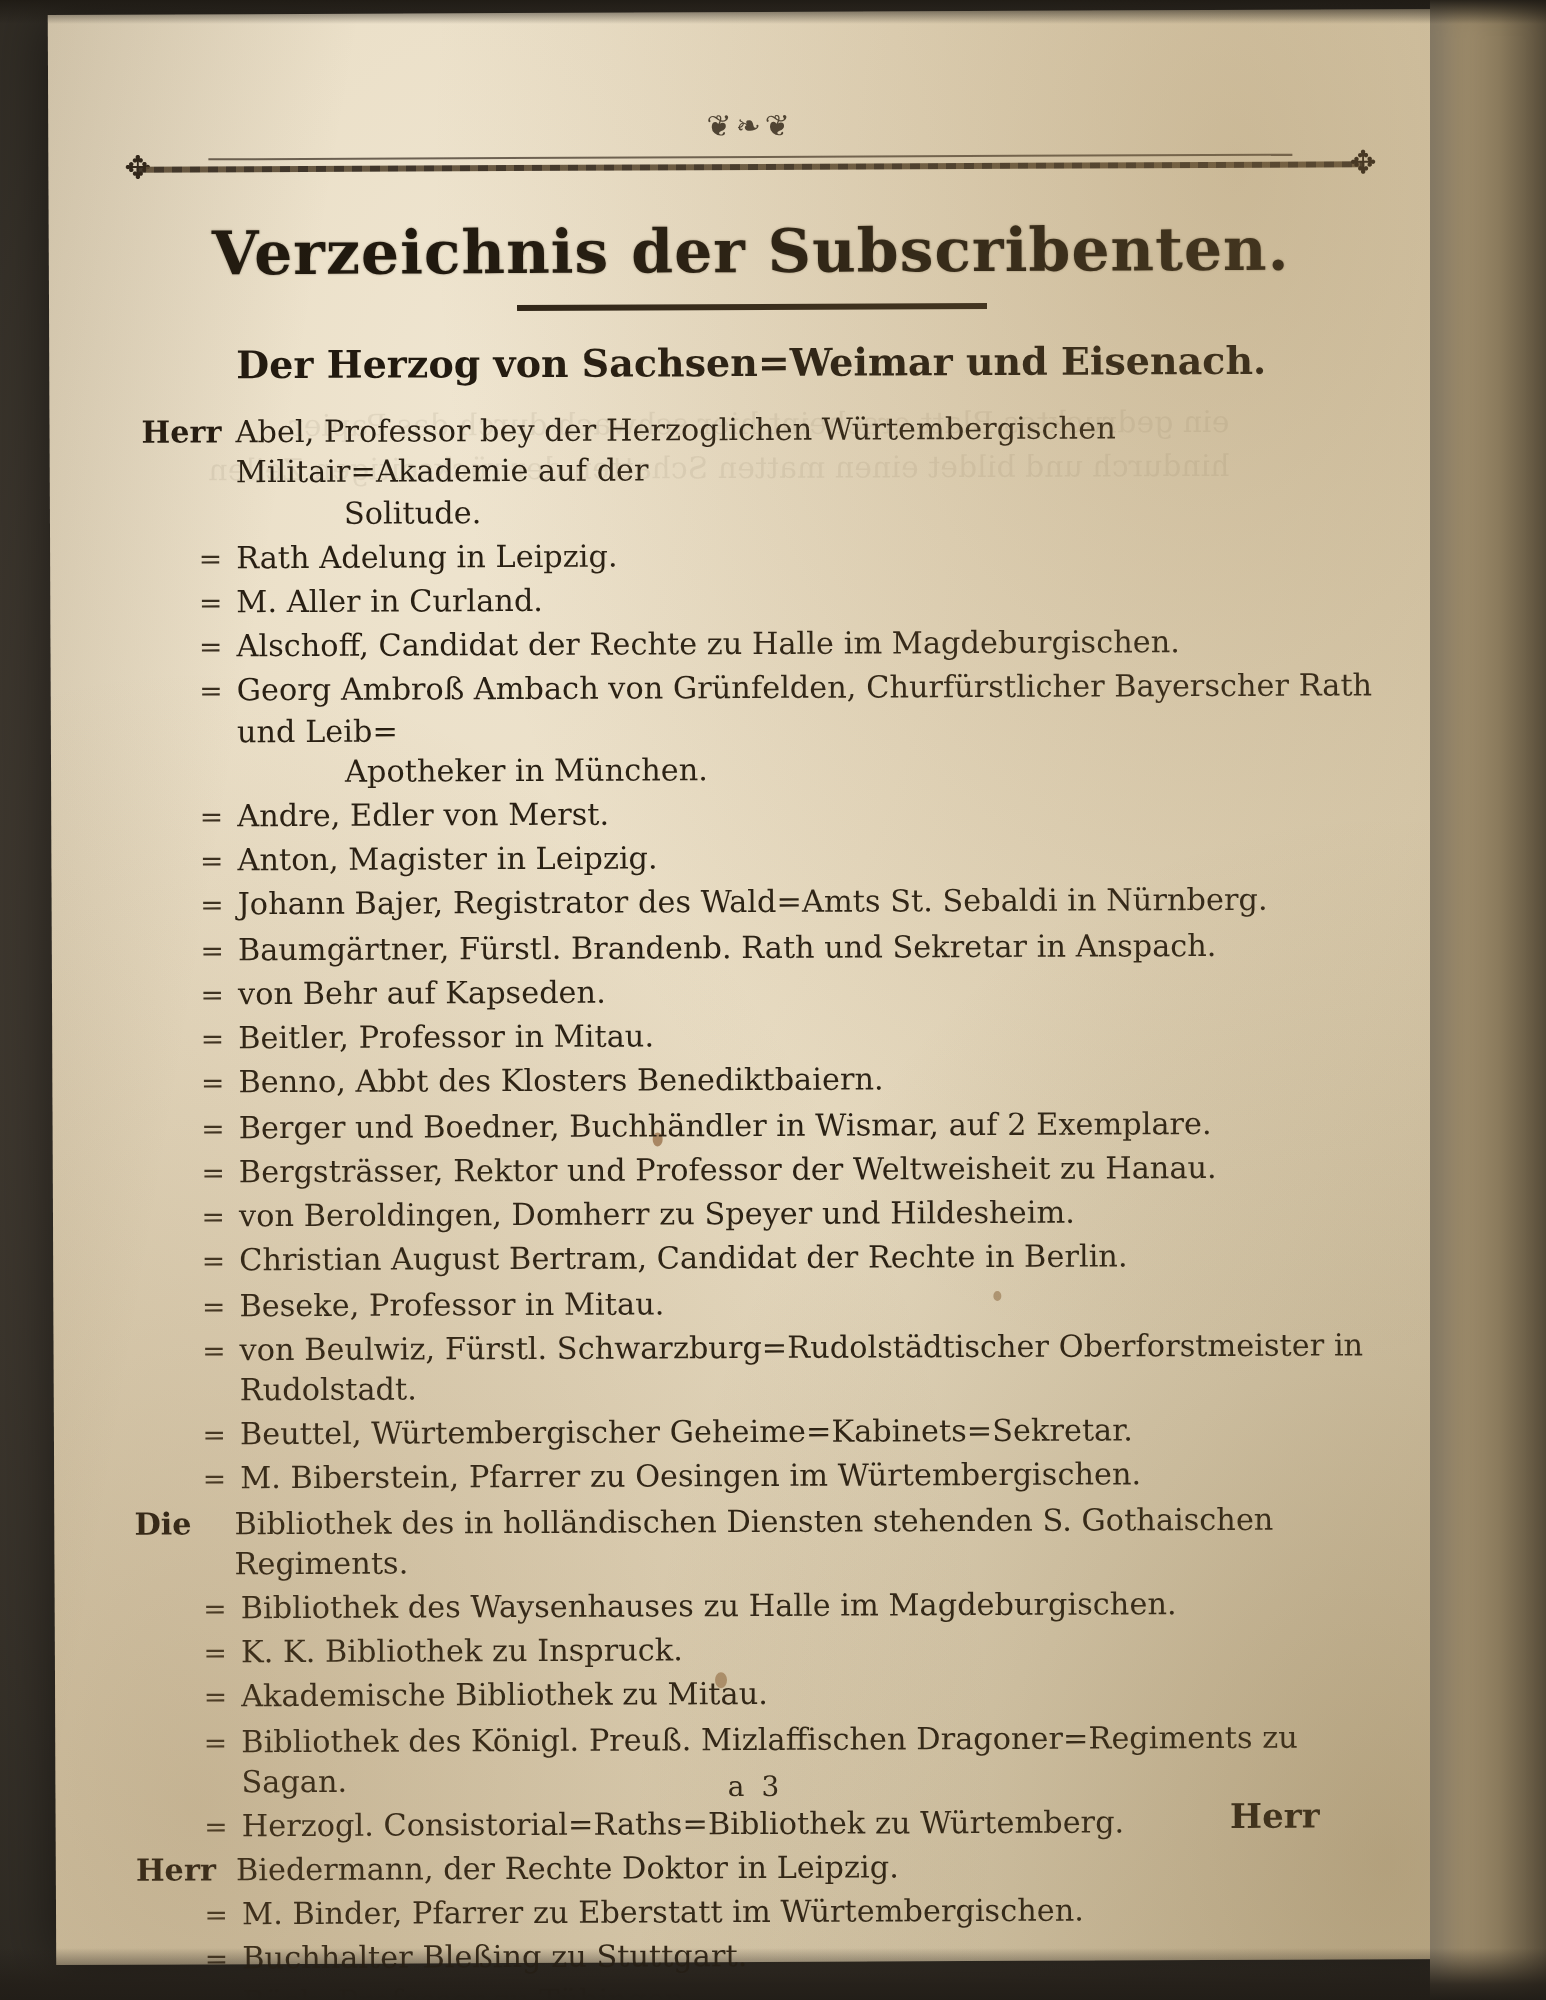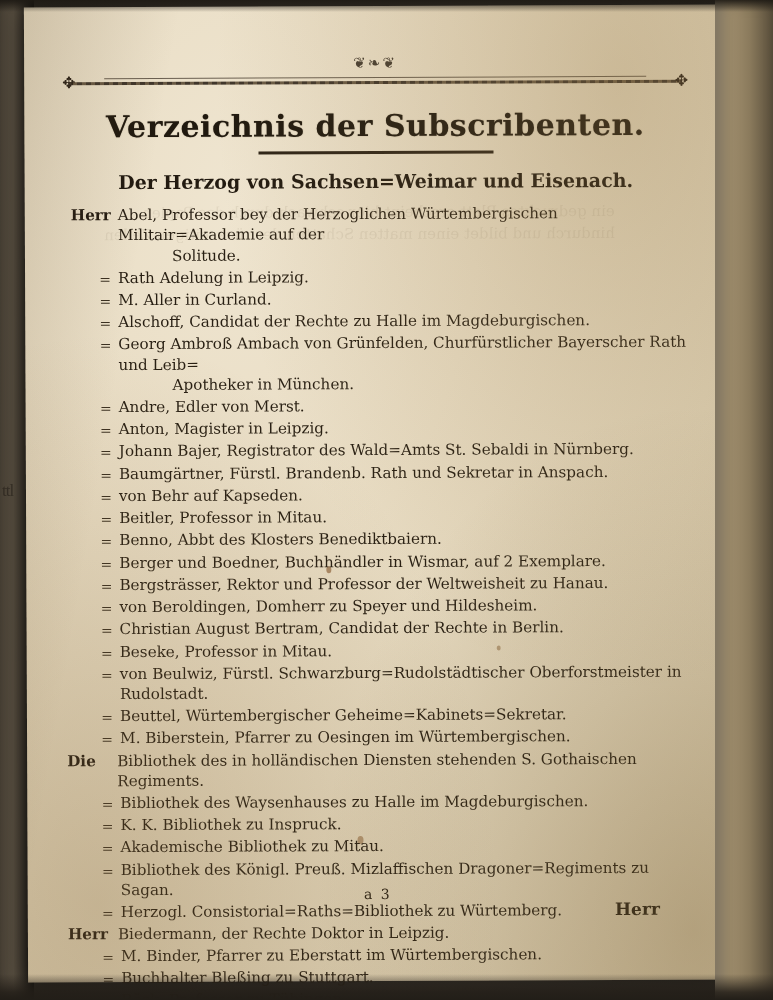--- a/index.html
+++ b/index.html
@@ -252,23 +252,20 @@
     border-radius: 50%;
     pointer-events: none;
   }
 </style>
 </head>
 <body>
 
 <div id="page">
   <div id="backdrop"></div>
 
-  <div id="left-page">
-    <div id="left-page-text">ttl</div>
-  </div>
 
   <div id="leaf">
 
     <div class="ghost">
       ein gedrucktes Blatt erscheint hier schwach durch das Papier hindurch
       und bildet einen matten Schatten der rückseitigen Zeilen
     </div>
 
     <div class="stain" style="left:300px; top:560px; width:5px; height:7px; background:rgba(120,70,25,.55);"></div>
     <div class="stain" style="left:330px; top:830px; width:6px; height:8px; background:rgba(120,70,25,.45);"></div>

